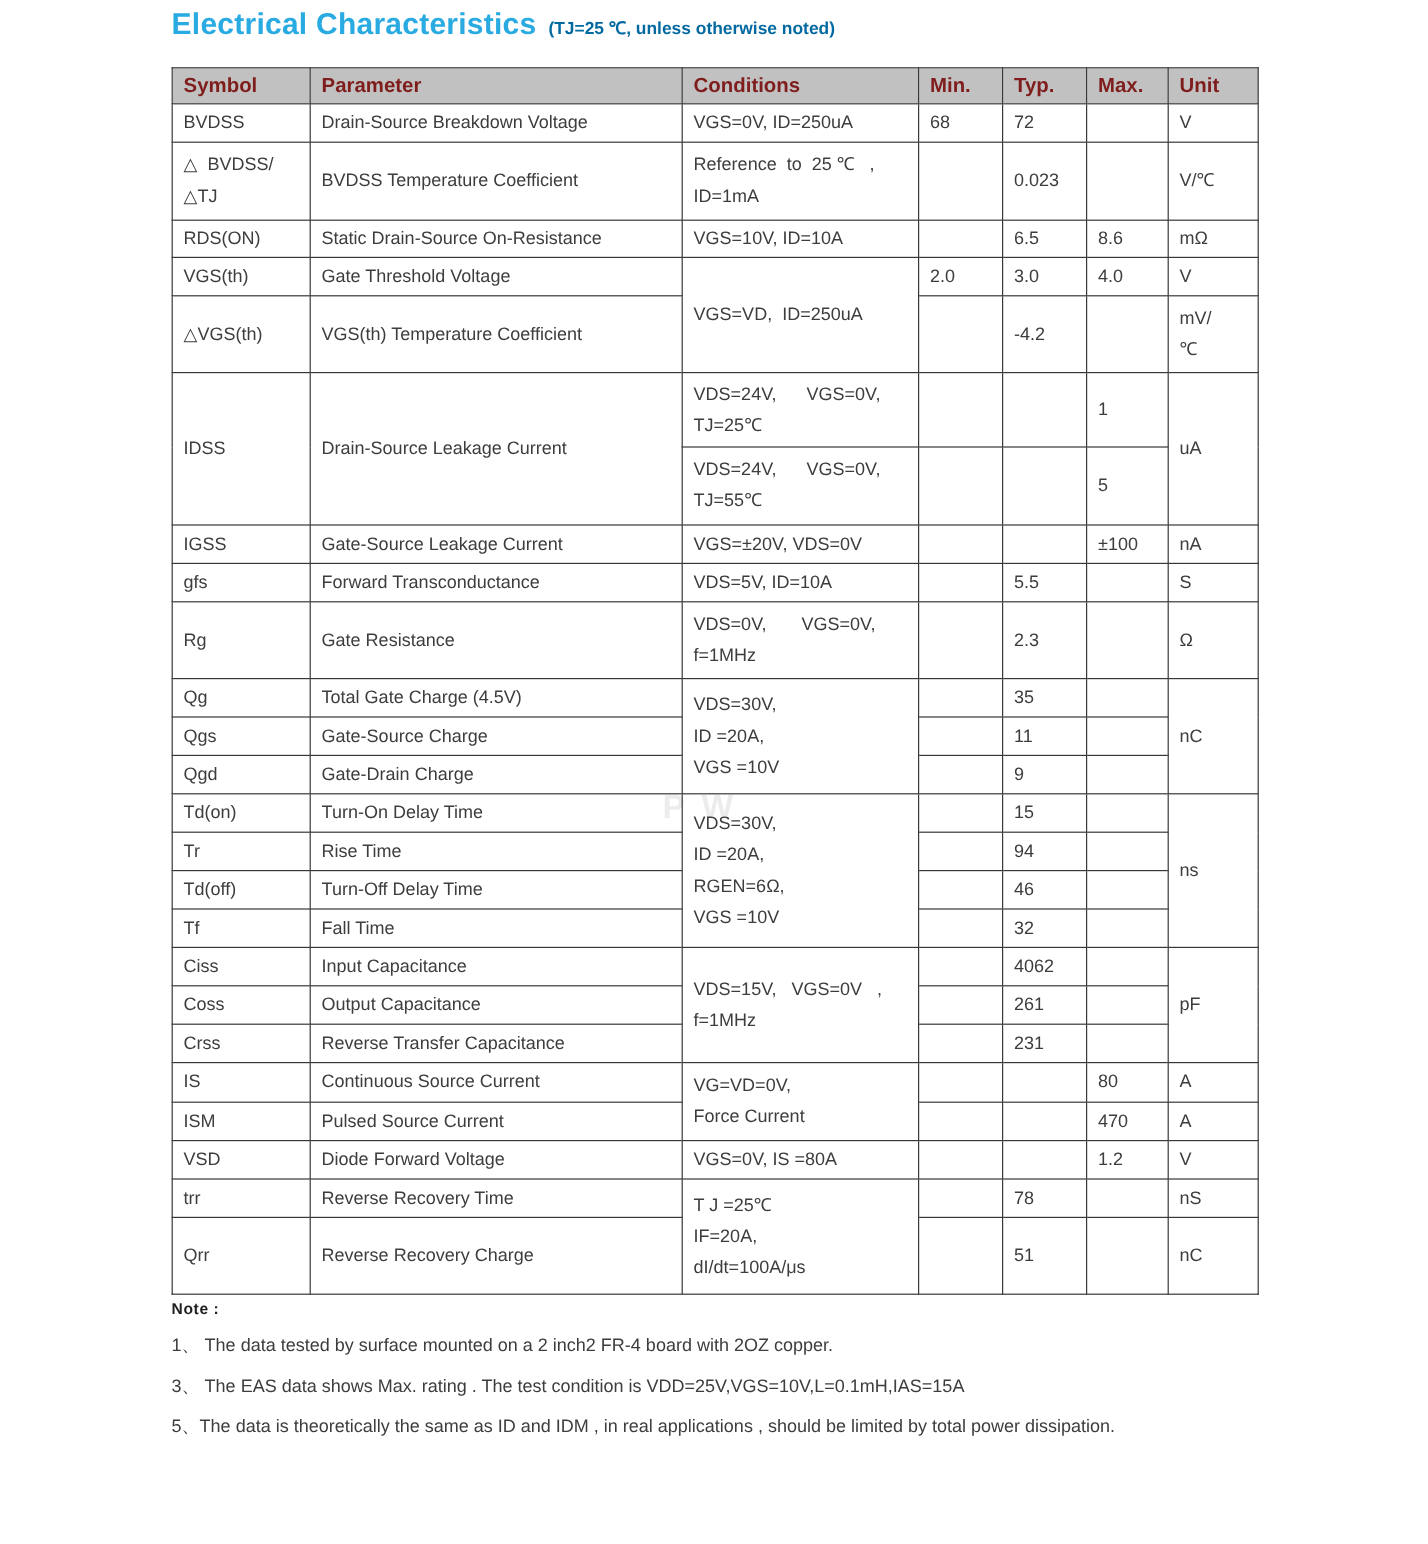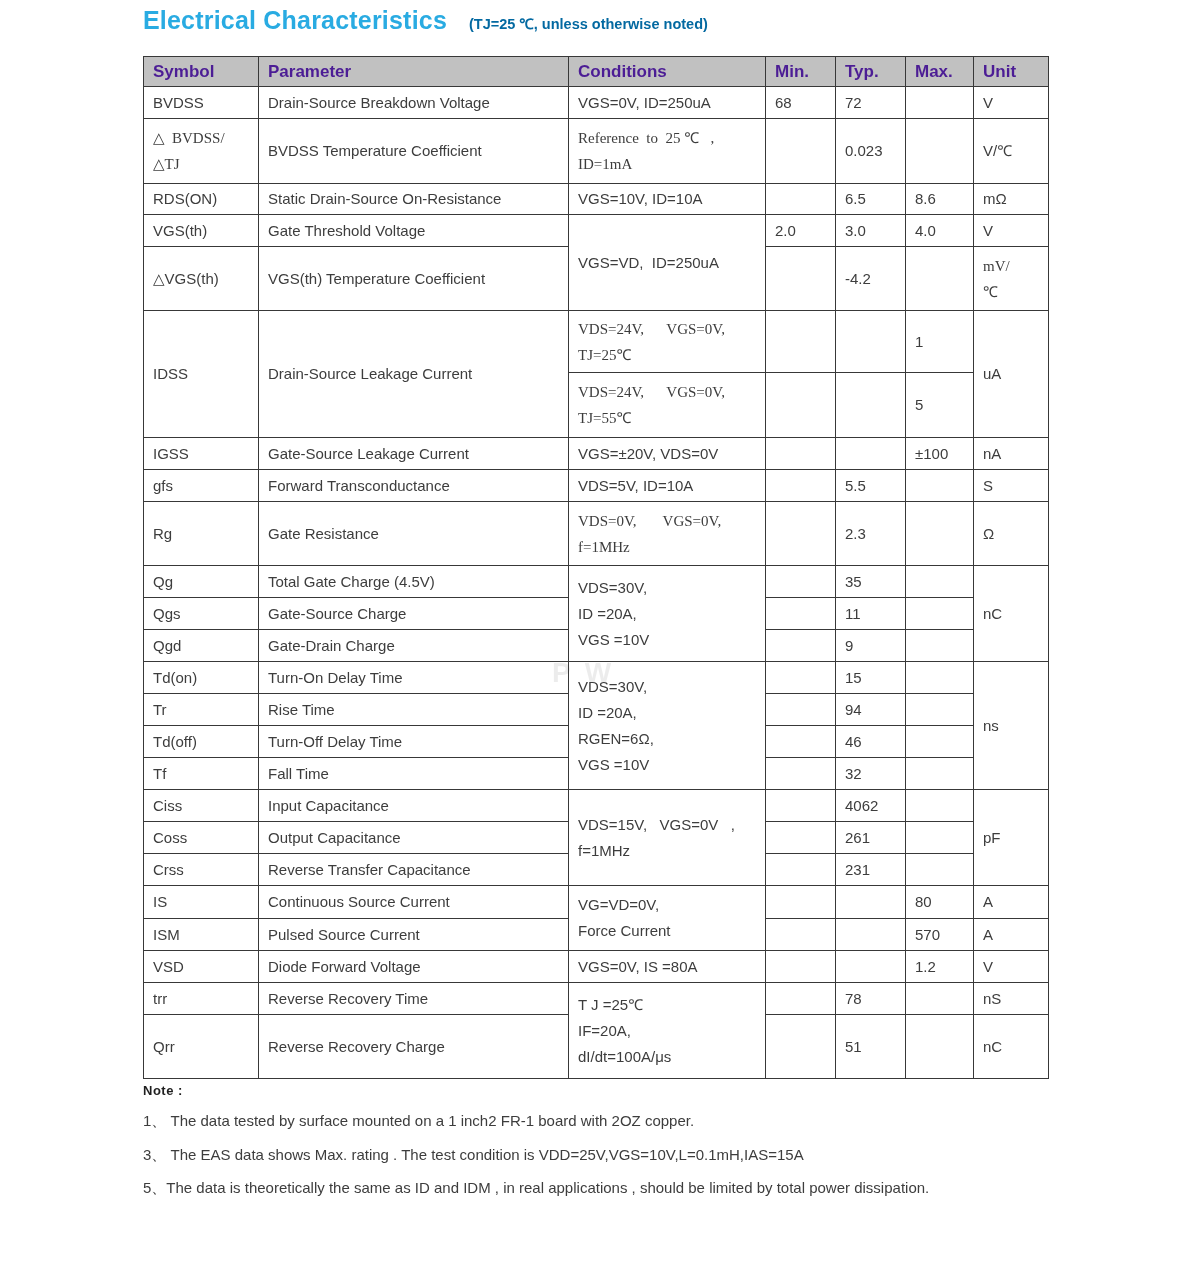--- a/index.html
+++ b/index.html
@@ -3,44 +3,44 @@
 <meta charset="utf-8">
 <style>
   * { box-sizing: border-box; }
   html,body { margin:0; padding:0; background:#ffffff; }
   body {
     width:1190px; height:1287px; position:relative;
     font-family:"Liberation Sans", sans-serif; color:#3d3d3d;
   }
   .title-row {
     position:absolute; left:143px; top:6px;
-    display:flex; align-items:baseline; gap:22px; white-space:nowrap;
+    display:flex; align-items:baseline; gap:10px; white-space:nowrap;
   }
   .title { font-size:25px; font-weight:bold; color:#29ABE2; letter-spacing:0.2px; }
   .subtitle { font-size:14.5px; font-weight:bold; color:#0369a1; }
 
   table.ec {
     position:absolute; left:143px; top:56px; width:905px;
     border-collapse:collapse; table-layout:fixed;
   }
   table.ec th, table.ec td {
     border:1.5px solid #383838;
     overflow:hidden;
   }
   table.ec th {
-    background:#c1c1c1; color:#4c1d95;
+    background:#c1c1c1; color:#7f1d1d;
     font-size:17px; font-weight:bold; text-align:left;
     padding:0 6px 0 9px; height:30px;
   }
   table.ec td {
     font-size:15px; color:#3d3d3d;
     padding:0 6px 0 9px; vertical-align:middle;
     white-space:pre-wrap; line-height:26px;
   }
-  td.lh30 { line-height:30px;font-family:Liberation Serif, serif; }
+  td.lh30 { line-height:30px; }
   td.lh32top { line-height:32px; vertical-align:top; }
   td.lh33top { line-height:33px; vertical-align:top; }
   td.lh31 { line-height:31px; }
 
   .notes { position:absolute; left:143px; top:1083px; width:990px; }
   .note-heading { font-size:13px; font-weight:bold; color:#1f1f1f; margin-bottom:14px; letter-spacing:0.5px; }
   .note-item { font-size:15px; color:#3d3d3d; margin-bottom:14.5px; white-space:nowrap; }
 
   .watermark {
     position:absolute; left:552px; top:622px;
@@ -262,21 +262,21 @@
       <td></td>
       <td></td>
       <td>80</td>
       <td>A</td>
     </tr>
     <tr style="height:32px">
       <td>ISM</td>
       <td>Pulsed Source Current</td>
       <td></td>
       <td></td>
-      <td>570</td>
+      <td>470</td>
       <td>A</td>
     </tr>
     <tr style="height:32px">
       <td>VSD</td>
       <td>Diode Forward Voltage</td>
       <td>VGS=0V, IS =80A</td>
       <td></td>
       <td></td>
       <td>1.2</td>
       <td>V</td>
@@ -298,16 +298,16 @@
       <td></td>
       <td>51</td>
       <td></td>
       <td>nC</td>
     </tr>
   </tbody>
 </table>
 
 <div class="notes">
   <div class="note-heading">Note :</div>
-  <div class="note-item">1、  The data tested by surface mounted on a 1 inch2 FR-1 board with 2OZ copper.</div>
+  <div class="note-item">1、  The data tested by surface mounted on a 2 inch2 FR-4 board with 2OZ copper.</div>
   <div class="note-item">3、  The EAS data shows Max. rating . The test condition is VDD=25V,VGS=10V,L=0.1mH,IAS=15A</div>
   <div class="note-item">5、The data is theoretically the same as ID and IDM , in real applications , should be limited by total power dissipation.</div>
 </div>
 
 </body></html>

